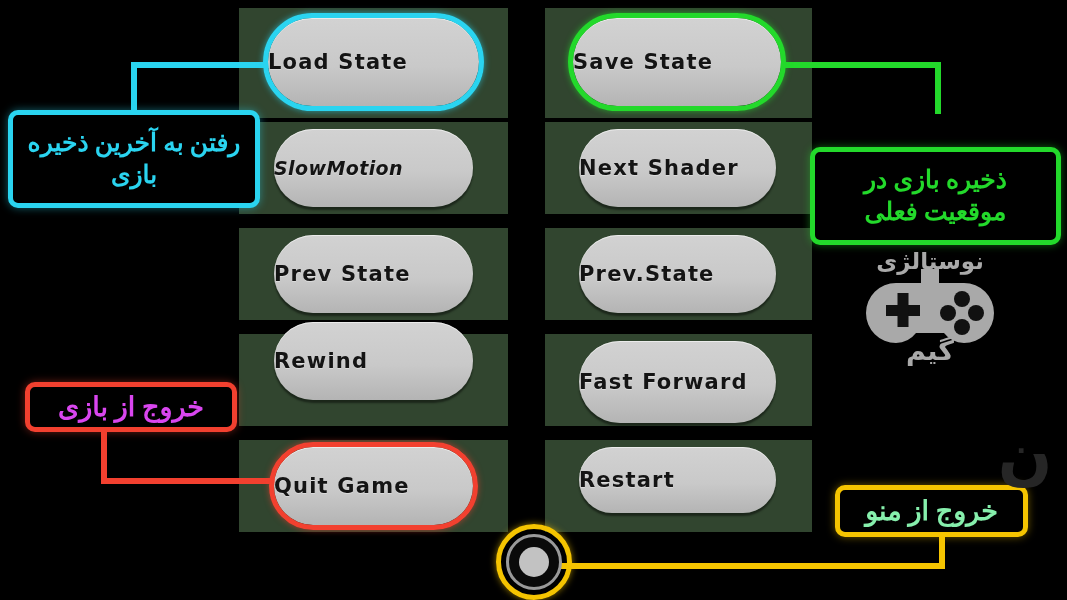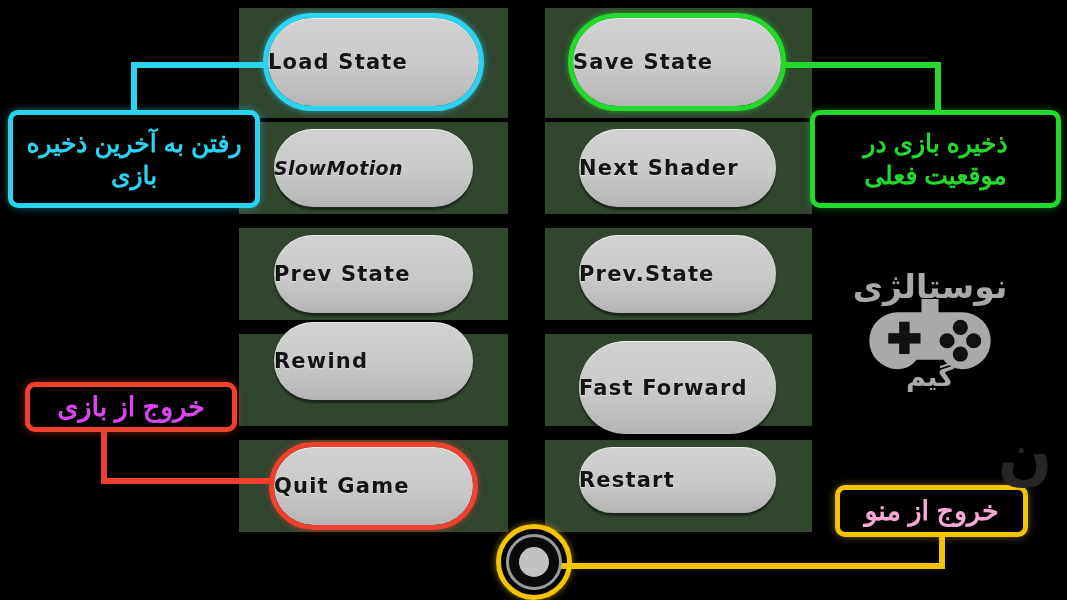--- a/index.html
+++ b/index.html
@@ -47,30 +47,30 @@
 
   
   .callout {
     position:absolute;
     background:#000;
     border:5px solid #fff;
     border-radius:10px;
     display:flex; align-items:center; justify-content:center;
     text-align:center;
     direction:rtl;
-    font-family:Liberation Sans, sans-serif;
+    font-family:Liberation Serif, serif;
     font-weight:700;
     font-size:25px;
     line-height:1.28;
     padding:4px 10px;
   }
   .callout.cyan   { border-color:#2ad4f0; color:#2ad4f0; box-shadow:0 0 8px rgba(42,212,240,.45); }
-  .callout.green  { border-color:#23d92b; color:#23d92b; box-shadow:0 0 8px rgba(35,217,43,.45); }
+  .callout.green  { border-color:#23d92b; color:#23d92b; box-shadow:0 0 8px rgba(35,217,43,.45);margin-top:37px; }
   .callout.red    { border-color:#f2402f; color:#d946ef; box-shadow:0 0 8px rgba(242,64,47,.45); }
-  .callout.yellow { border-color:#f5c400; color:#f9a8d4; box-shadow:0 0 8px rgba(245,196,0,.45); }
+  .callout.yellow { border-color:#f5c400; color:#86efac; box-shadow:0 0 8px rgba(245,196,0,.45); }
 
   
   .wire { position:absolute; }
   .wire.cyan   { background:#2ad4f0; }
   .wire.green  { background:#23d92b; }
   .wire.red    { background:#f2402f; }
   .wire.yellow { background:#f5c400; }
 
   
   #circle-btn {
@@ -97,22 +97,22 @@
   
   #brand-logo {
     position:absolute;
     left:852px; top:250px;
     width:156px; height:140px;
     display:flex; flex-direction:column; align-items:center;
     color:#a9a9a9;
   }
   #brand-logo .brand-top {
     font-family:"DejaVu Sans", sans-serif;
-    font-size:33px; font-weight:700; direction:rtl;
-    line-height:1; margin-bottom:-4px;margin-top:20px;
+    font-size:23px; font-weight:700; direction:rtl;
+    line-height:1; margin-bottom:-4px;
   }
   #brand-logo .brand-bottom {
     font-family:"DejaVu Sans", sans-serif;
     font-size:27px; font-weight:700; direction:rtl;
     line-height:1; margin-top:-10px;text-align:center;
   }
   #brand-logo svg { display:block; }
 
   
   #watermark {
@@ -177,21 +177,21 @@
 <div class="btn" style="left:274px; top:235px; width:199px; height:78px;">
   <span>Prev State</span>
 </div>
 <div class="btn" style="left:579px; top:235px; width:197px; height:78px;">
   <span>Prev.State</span>
 </div>
 
 <div class="btn" style="left:274px; top:322px; width:199px; height:78px;">
   <span>Rewind</span>
 </div>
-<div class="btn" style="left:579px; top:341px; width:197px; height:93px;">
+<div class="btn" style="left:579px; top:341px; width:197px; height:82px;">
   <span>Fast Forward</span>
 </div>
 
 <div class="btn" style="left:274px; top:447px; width:199px; height:78px;">
   <span>Quit Game</span>
 </div>
 <div class="ring red" style="left:269px; top:442px; width:209px; height:88px;"></div>
 
 <div class="btn" style="left:579px; top:447px; width:197px; height:66px;">
   <span>Restart</span>

